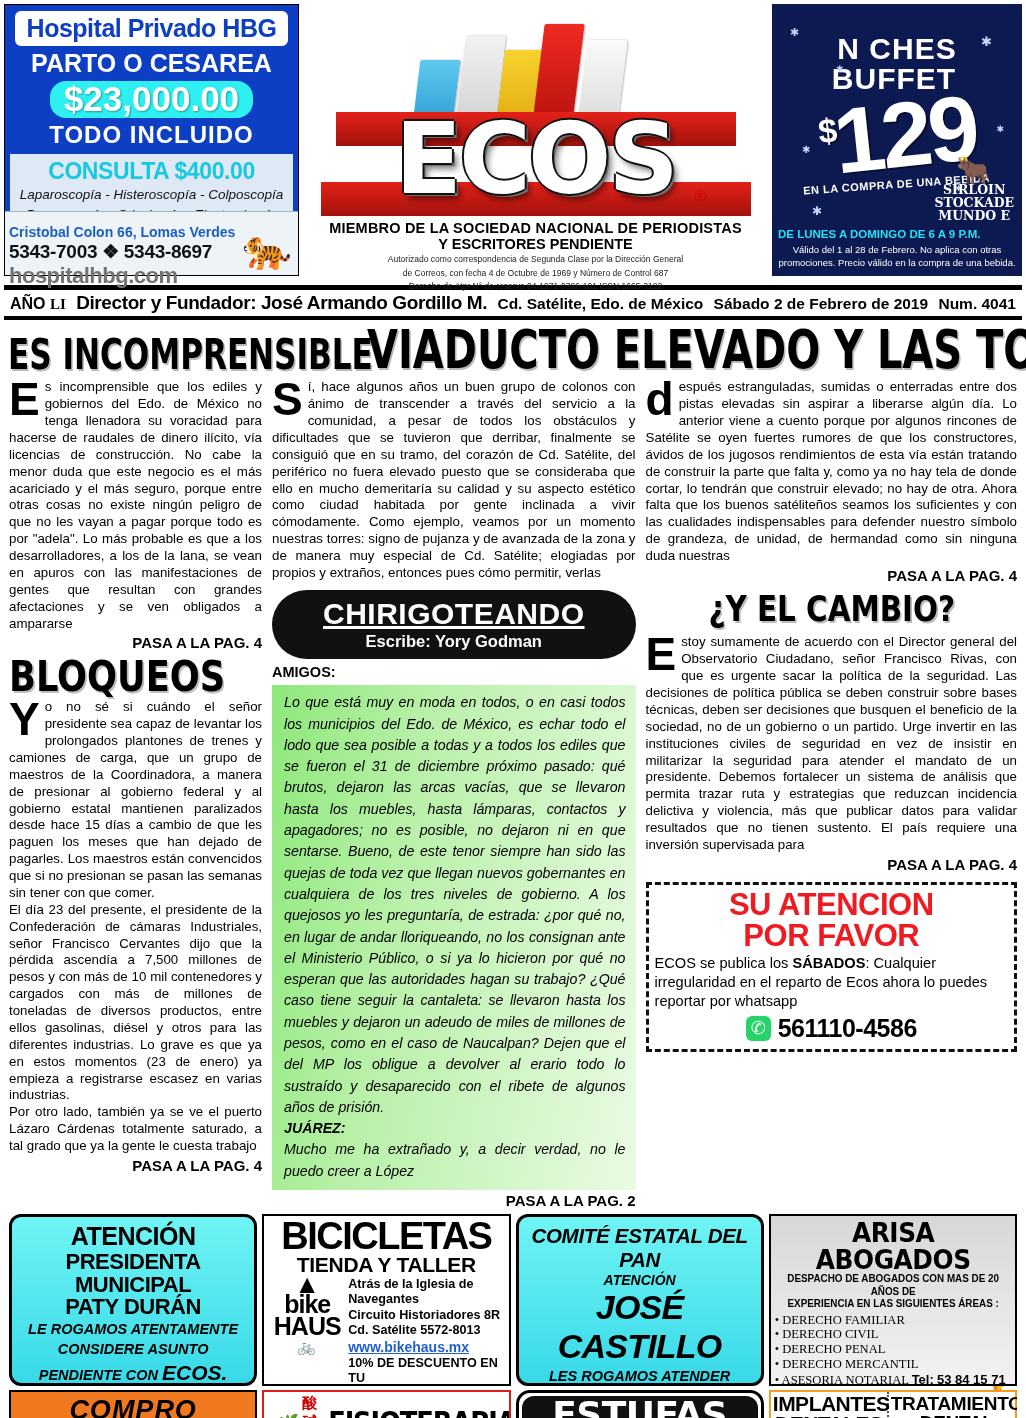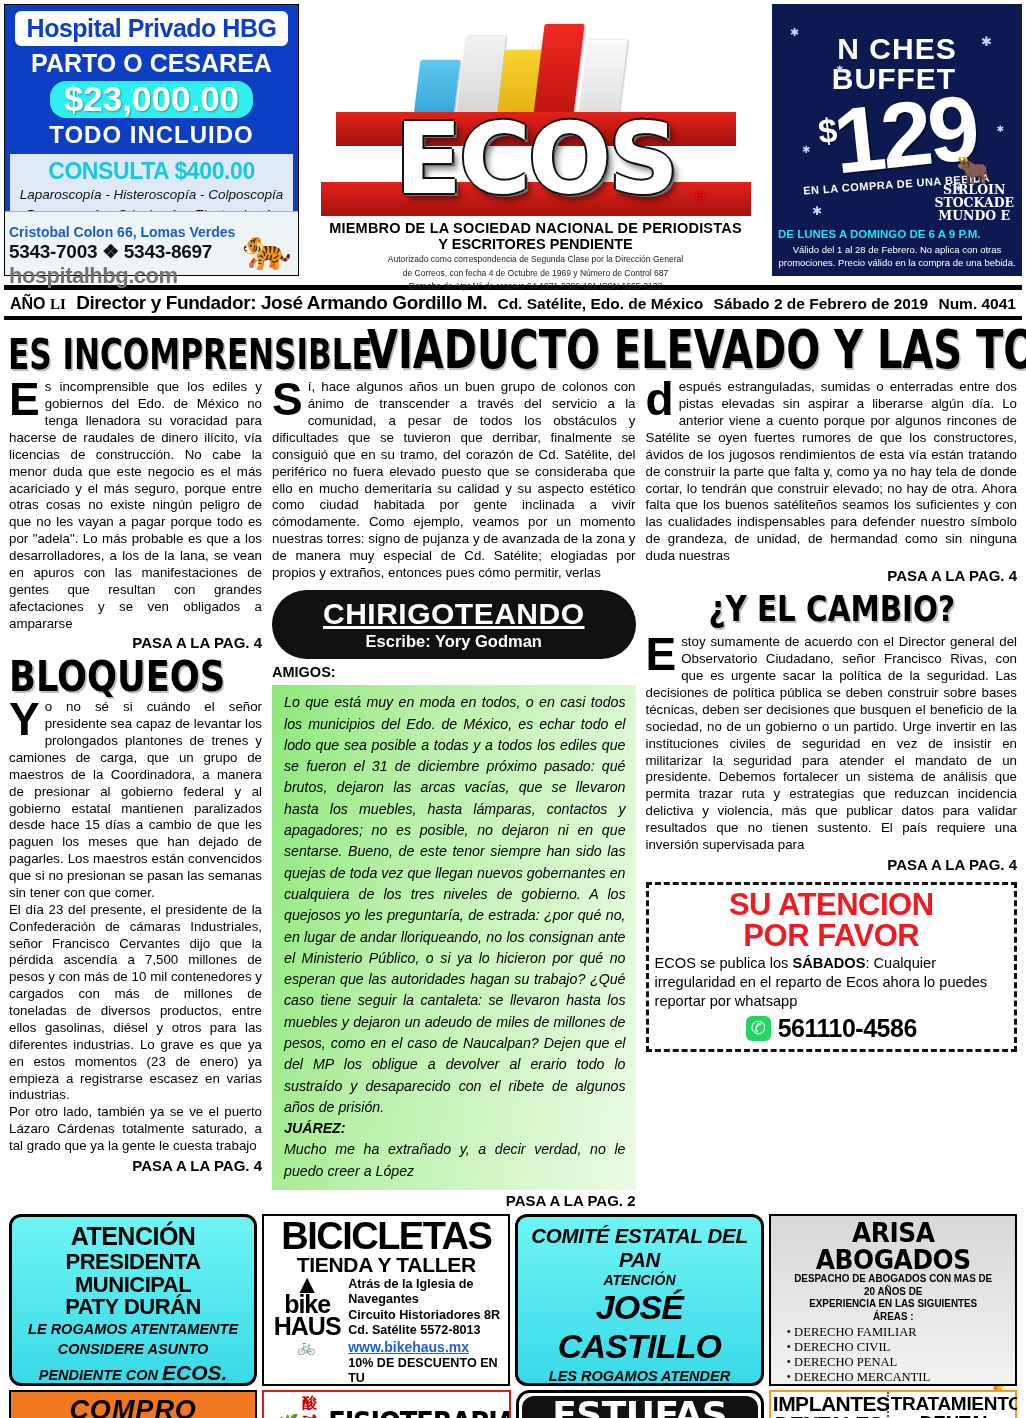--- a/index.html
+++ b/index.html
@@ -158,21 +158,21 @@
   .bike { background:#fff; padding:3px 4px; }
   .bk-t1 { font-size:38px; font-weight:bold; letter-spacing:-1.5px; text-align:center; line-height:.92;}
   .bk-t2 { font-size:21px; font-weight:bold; text-align:center; letter-spacing:-.3px; line-height:1;}
   .bk-body { display:flex; gap:2px; margin-top:2px; }
   .bk-logo { width:78px; font-weight:bold; text-align:center; }
   .bk-logo-roof { font-size:26px; line-height:.6; }
   .bk-logo-t { font-size:25px; font-weight:bold; letter-spacing:-1px; line-height:.9; }
   .bk-lines { flex:1; text-align:left; font-size:12.6px; font-weight:bold; line-height:1.22; }
   .bk-url { color:#2060d0; text-decoration:underline; font-size:14px; }
 
-  .arisa { background:linear-gradient(#d7d7d7,#f2f2f2); padding:3px 16px; }
+  .arisa { background:linear-gradient(#d7d7d7,#f2f2f2); padding:3px 4px; }
   .ar-t { font-family:"DejaVu Sans", sans-serif; font-size:27px; font-weight:bold;
           text-align:center; transform:scaleX(.92); letter-spacing:-.5px; line-height:1; }
   .ar-s { font-size:10.4px; font-weight:bold; text-align:center; line-height:1.2; transform:scaleX(.95);}
   .ar-list { font-family:"Liberation Serif", serif; font-size:12.6px; line-height:1.18; margin-top:2px;}
   .ar-tel { font-family:"Liberation Sans", sans-serif; font-weight:bold; font-size:13px; }
 
   .compro { background:#f0781e; text-align:center; font-style:italic; font-weight:bold; padding:4px 2px;}
   .cp-l { font-size:27px; line-height:1.06; letter-spacing:1px; }
 
   .fisio { background:#fff; border:2px solid #e01b1b; padding:2px 3px; }

